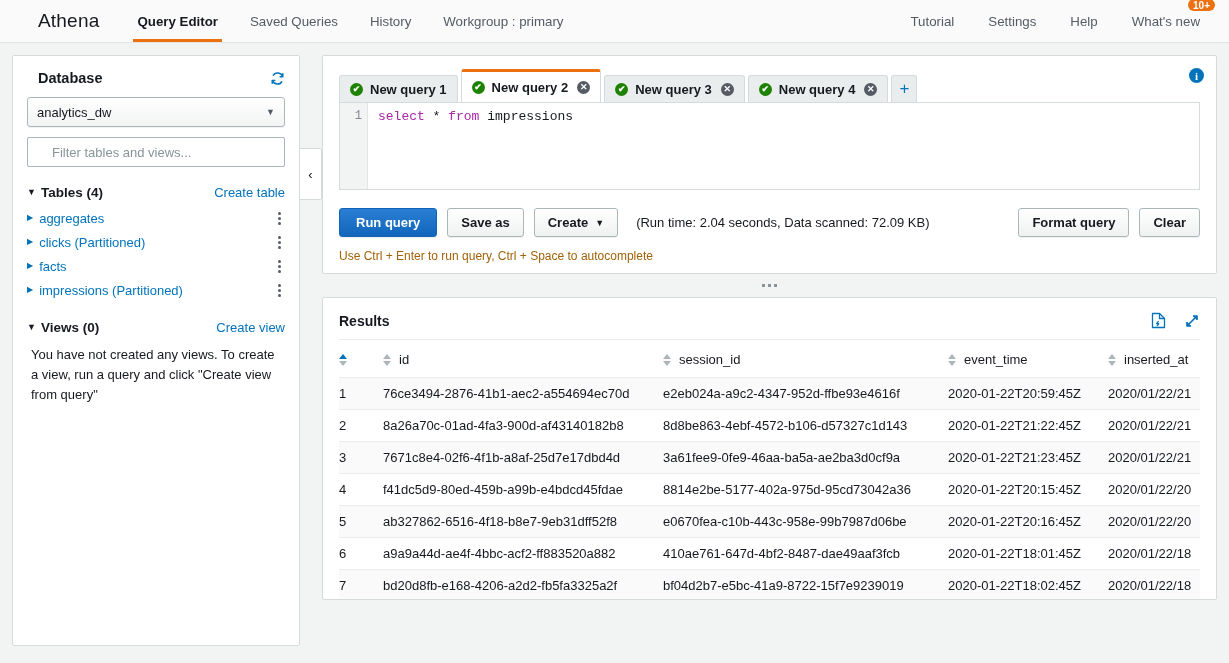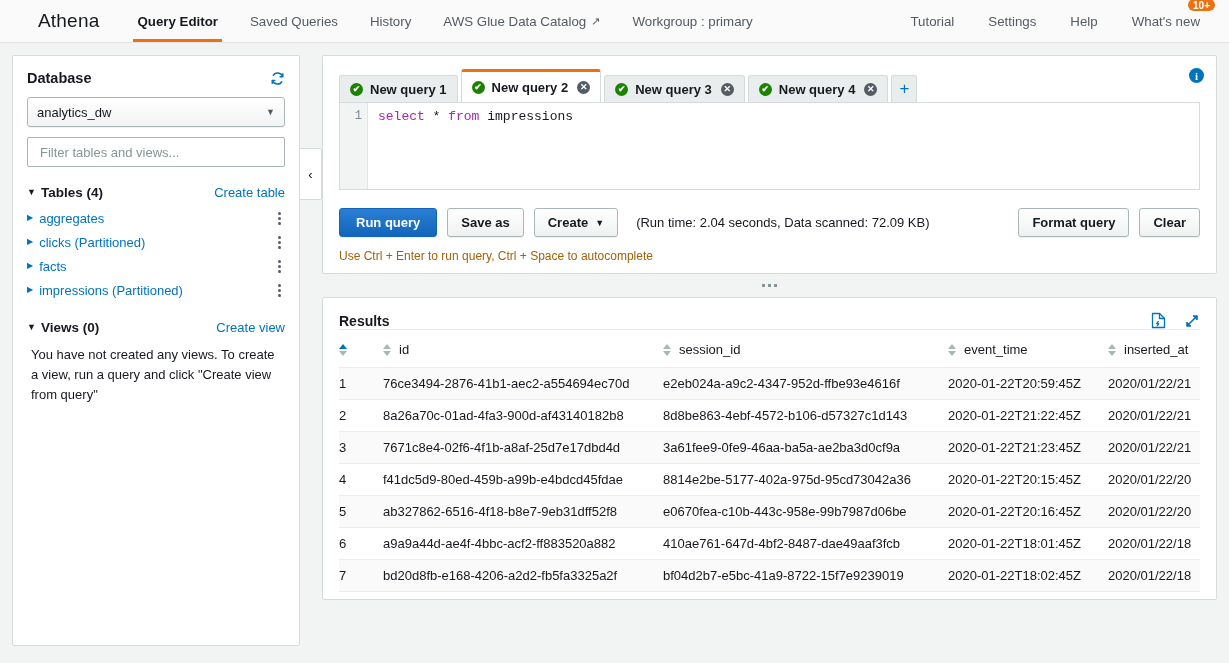--- a/index.html
+++ b/index.html
@@ -81,21 +81,21 @@
     border-radius: 2px;
     width: 288px;
     height: 591px;
     padding: 14px 14px 0 14px;
     position: relative;
   }
   .db-head {
     display: flex; align-items: center; justify-content: space-between;
     margin-bottom: 11px;
   }
-  .db-title { font-size: 14.5px; font-weight: bold; color: #16191f; }
+  .db-title { font-size: 14.5px; font-weight: bold; color: #16191f; margin-left: 11px; }
   .refresh-icon { color: #0073bb; cursor: pointer; line-height: 0; }
   .select-box {
     height: 30px;
     border: 1px solid #aab7b8;
     border-radius: 3px;
     background: linear-gradient(#ffffff, #f2f3f3);
     display: flex; align-items: center;
     padding: 0 9px;
     font-size: 13px;
     cursor: pointer;
@@ -104,21 +104,21 @@
   }
   .select-box .caret {
     margin-left: auto; color: #545b64; font-size: 9px;
   }
   .filter-input {
     margin-top: 10px;
     width: 100%;
     height: 30px;
     border: 1px solid #aab7b8;
     border-radius: 2px;
-    padding: 0 12px;
+    padding: 0 24px;
     font-size: 13px;
     font-family: "Liberation Sans", sans-serif;
     color: #16191f;
     background: #fff;
   }
   .filter-input::placeholder { color: #879596; }
 
   .section-head {
     display: flex; align-items: center;
     margin-top: 18px;
@@ -303,20 +303,21 @@
     background: #fff;
     border: 1px solid #d5dbdb;
     border-radius: 2px;
     padding: 14px 16px 0 16px;
     height: 303px;
     overflow: hidden;
     position: relative;
   }
   .results-head {
     display: flex; align-items: center;
+    padding-bottom: 10px;
     border-bottom: 1px solid #eaeded;
   }
   .results-title { font-size: 14px; font-weight: bold; }
   .res-icons { margin-left: auto; display: flex; align-items: center; gap: 18px; }
   .res-icon { color: #0073bb; cursor: pointer; line-height: 0; }
 
   table.results { width: 100%; border-collapse: collapse; table-layout: fixed; }
   table.results th {
     font-size: 13px; font-weight: normal; text-align: left;
     color: #16191f;
@@ -365,24 +366,20 @@
   <div class="brand">Athena</div>
   <div class="navitems" id="nav-left">
       <div class="navitem active">
         <span>Query Editor</span>
       </div>
       <div class="navitem">
         <span>Saved Queries</span>
       </div>
       <div class="navitem">
         <span>History</span>
-      </div>
-      <div class="navitem">
-        <span>AWS Glue Data Catalog</span>
-        <span class="ext">↗</span>
       </div>
       <div class="navitem">
         <span>Workgroup : primary</span>
       </div>
     </div>
   <div class="navright" id="nav-right">
       <div class="navitem">
         <span>Tutorial</span>
       </div>
       <div class="navitem">

